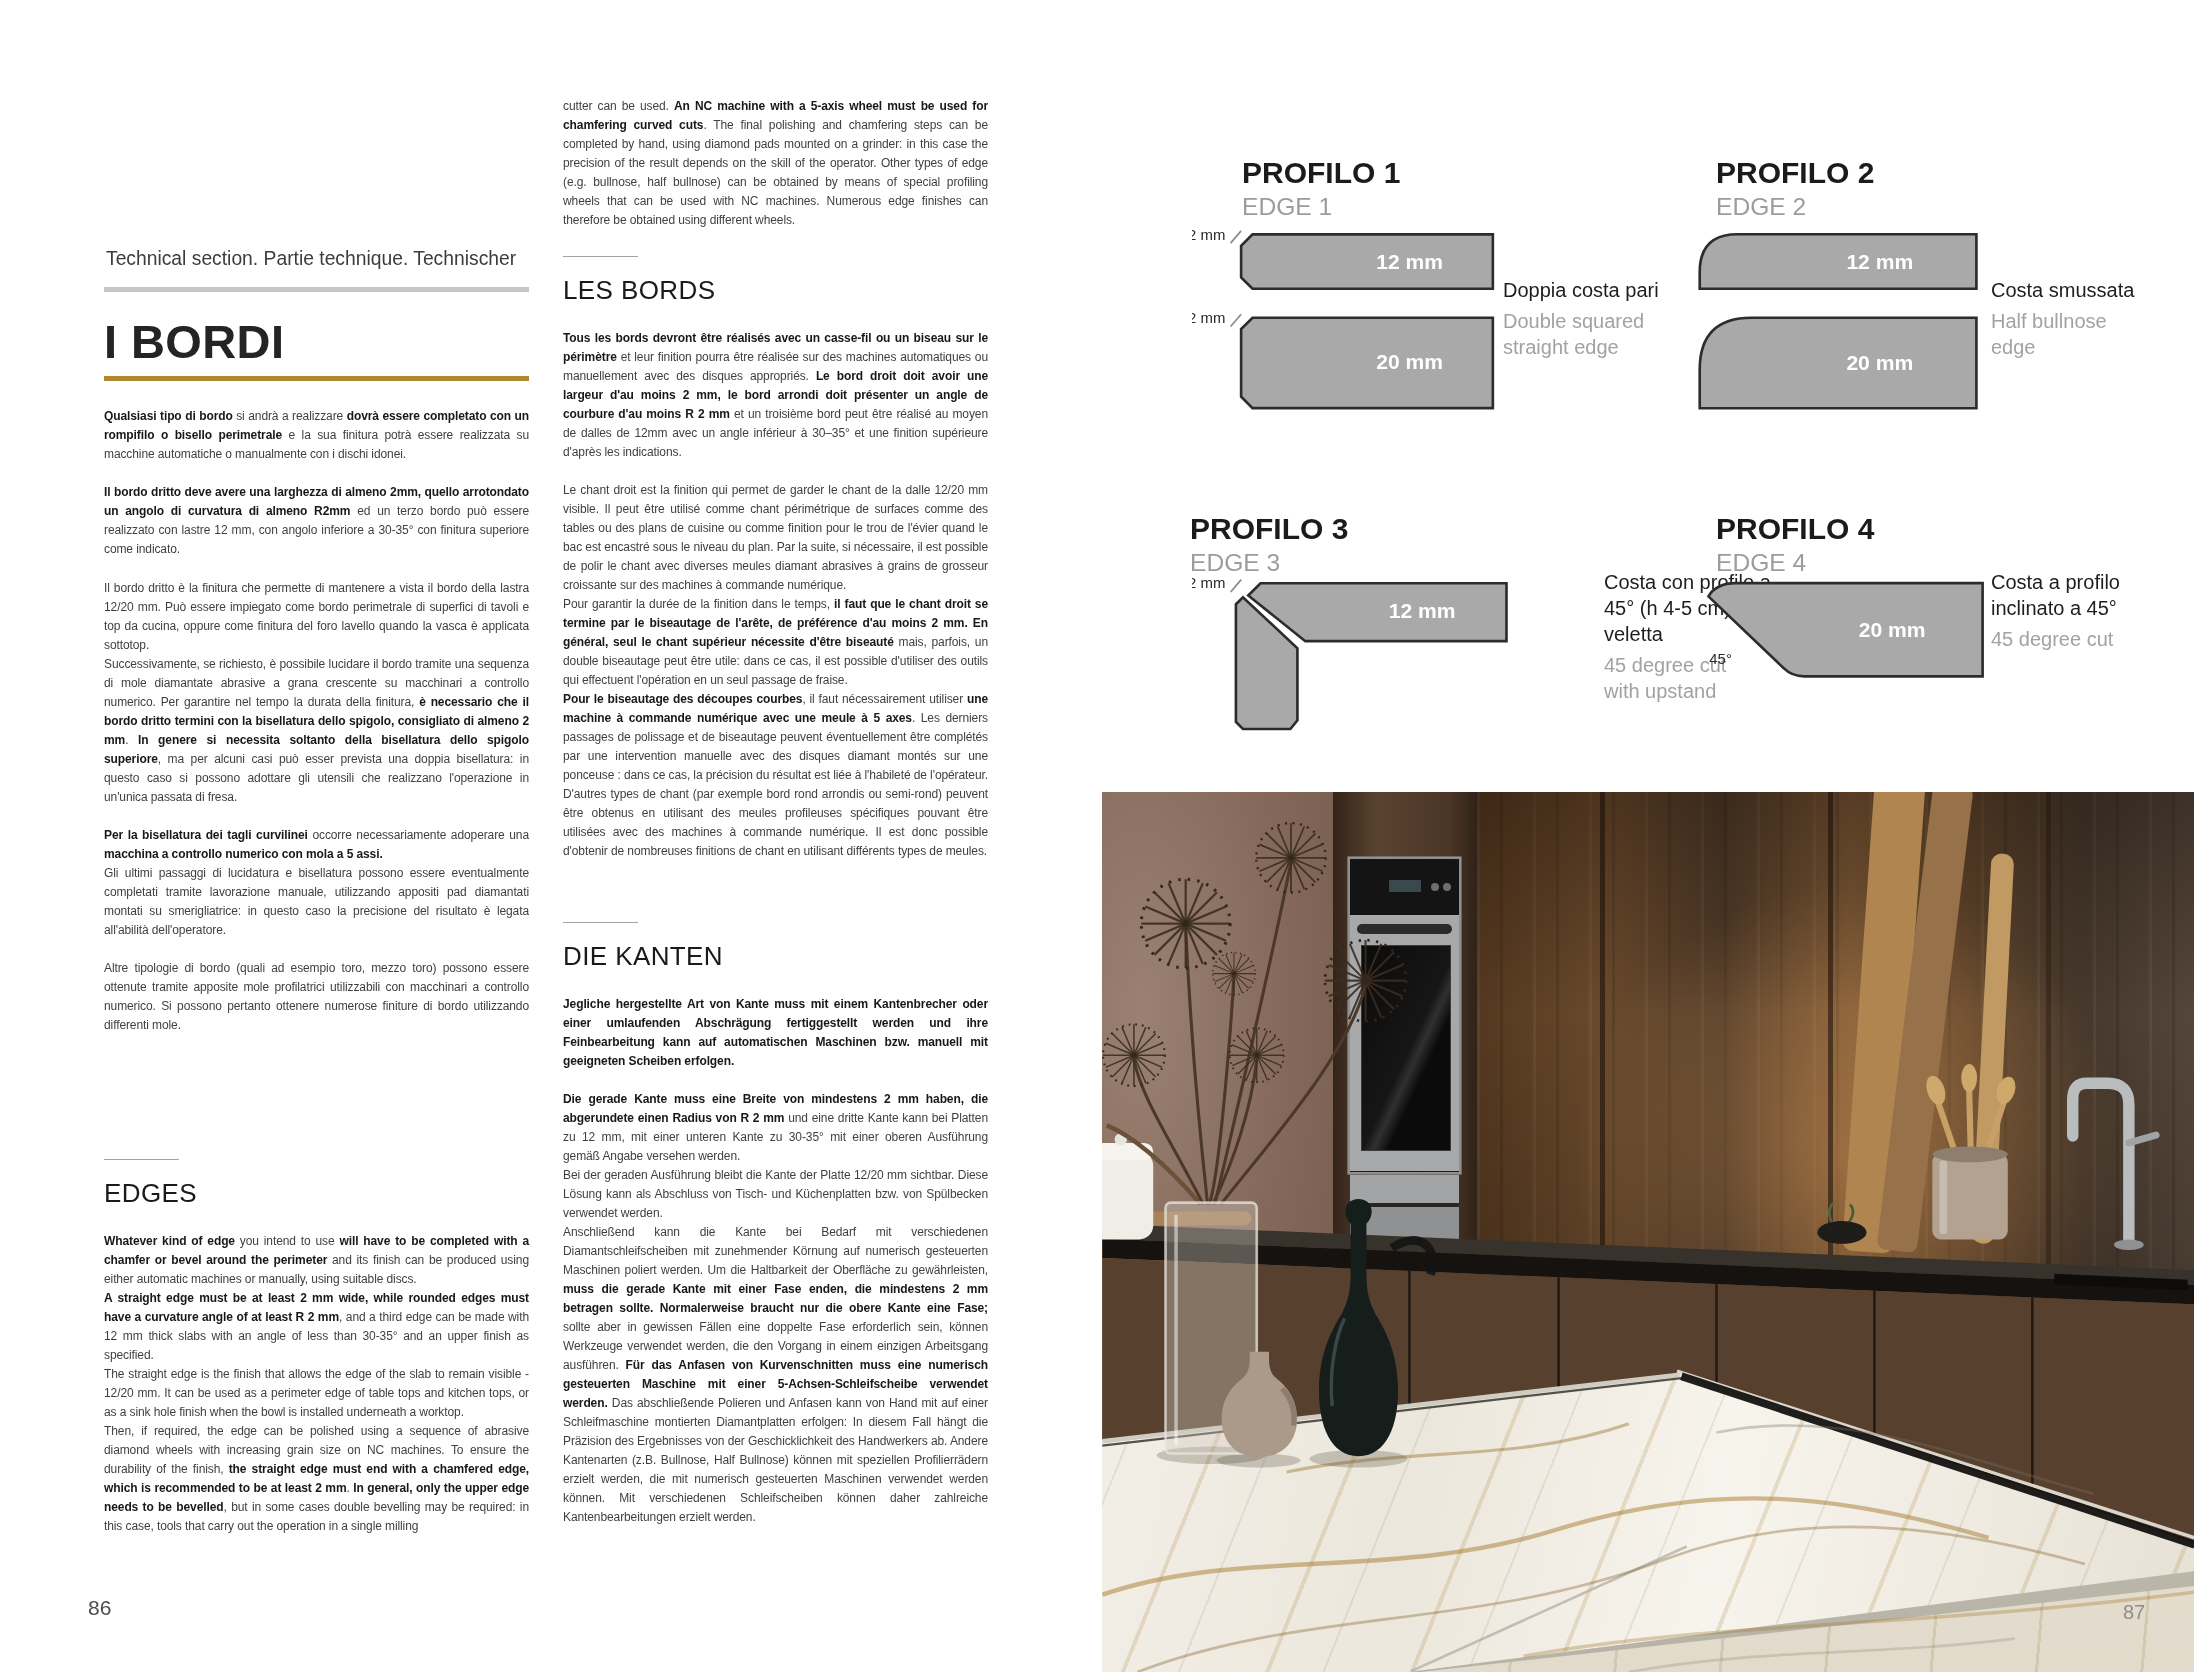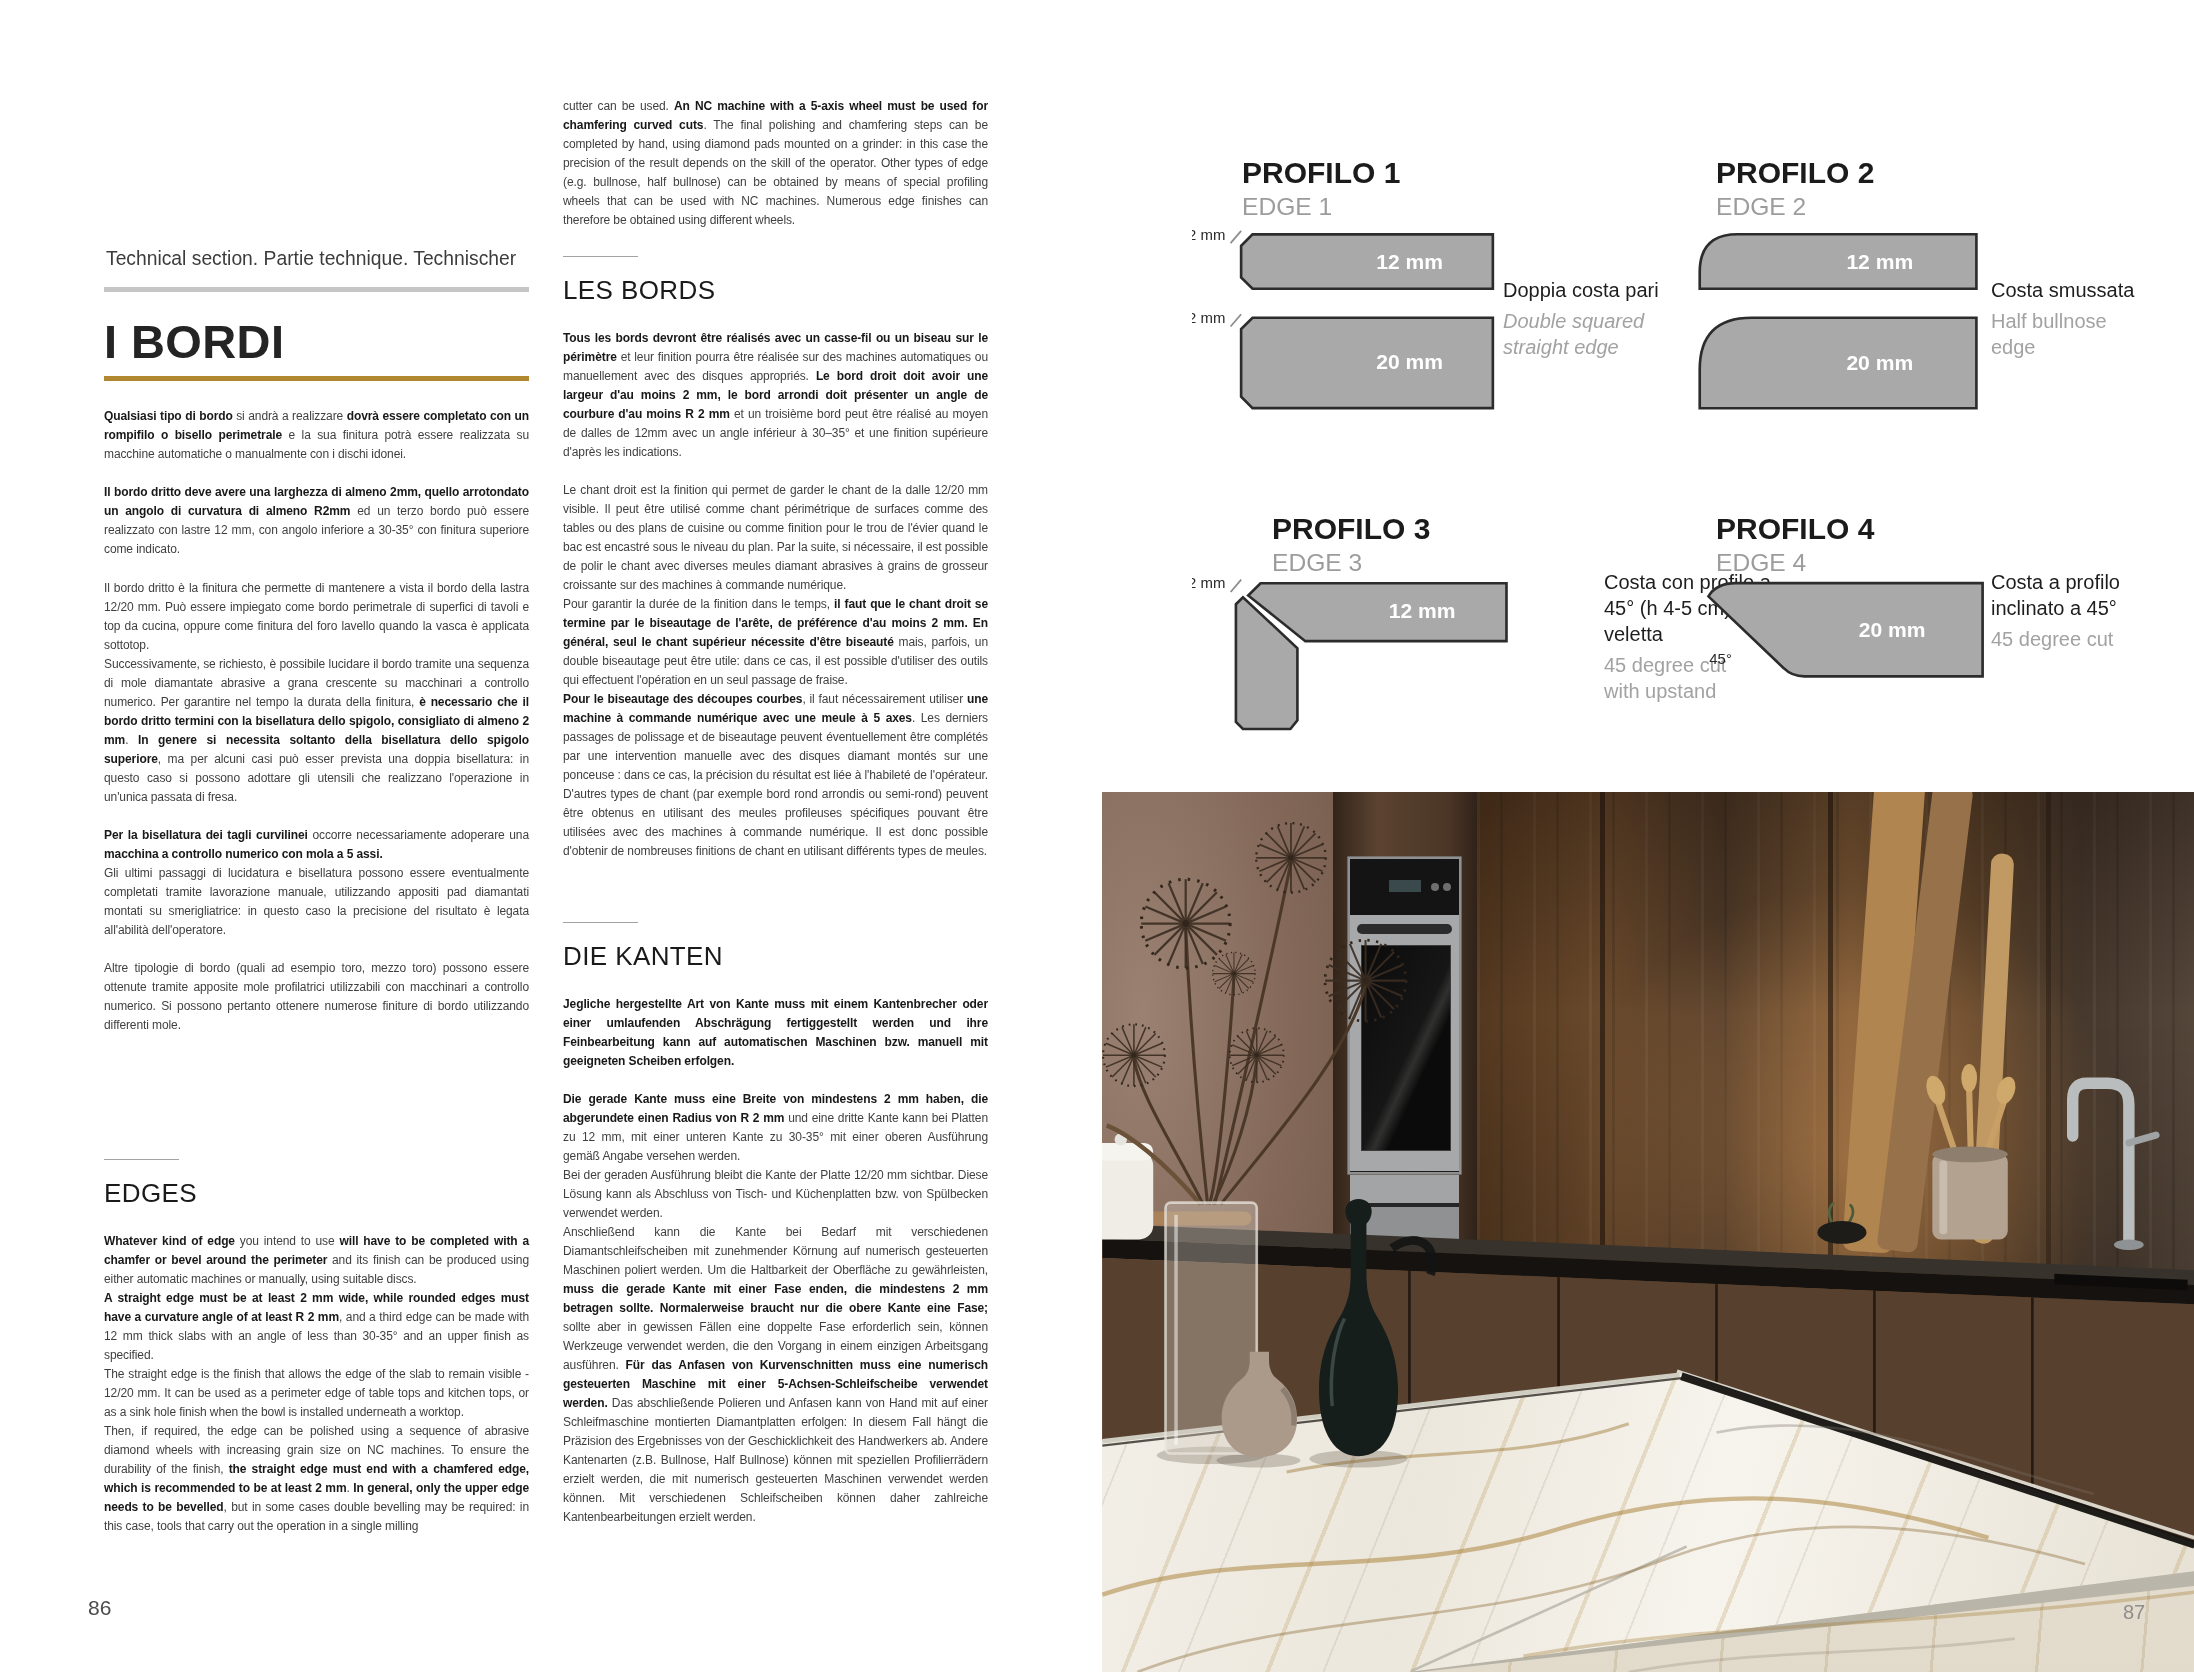--- a/index.html
+++ b/index.html
@@ -136,39 +136,39 @@
     <line x1="44" y1="24" x2="56" y2="10" stroke="#8c8c8c" stroke-width="2"></line>
     <path d="M69 14 L343 14 L343 76 L69 76 L56 63 L56 27 Z" fill="#a9a9a9" stroke="#2c2c2c" stroke-width="3"></path>
     <text class="slab-label" x="248" y="53" text-anchor="middle">12 mm</text>
     <text class="dim-label" x="38" y="115" text-anchor="end">2 mm</text>
     <line x1="44" y1="119" x2="56" y2="105" stroke="#8c8c8c" stroke-width="2"></line>
     <path d="M69 109 L343 109 L343 212 L69 212 L56 199 L56 122 Z" fill="#a9a9a9" stroke="#2c2c2c" stroke-width="3"></path>
     <text class="slab-label" x="248" y="168" text-anchor="middle">20 mm</text>
   </svg>
   <div class="abs" style="left:1503px;top:277px;width:193px;">
     <div class="prof-cap-it">Doppia costa pari</div>
-    <div class="prof-cap-en" style="width:154px;font-style:italic;">Double squared straight edge</div>
+    <div class="prof-cap-en" style="width:154px;">Double squared straight edge</div>
   </div>
 
   <div class="abs" style="left:1716px;top:156px;">
     <div class="prof-title">PROFILO 2</div>
     <div class="prof-sub">EDGE 2</div>
   </div>
   <svg class="abs" style="left:1697px;top:222px;" width="283" height="195" viewBox="0 0 322 222">
     <path d="M318 14 L46 14 Q3 14 3 57 L3 76 L318 76 Z" fill="#a9a9a9" stroke="#2c2c2c" stroke-width="3"></path>
     <text class="slab-label" x="208" y="53" text-anchor="middle">12 mm</text>
     <path d="M318 109 L62 109 Q3 109 3 168 L3 212 L318 212 Z" fill="#a9a9a9" stroke="#2c2c2c" stroke-width="3"></path>
     <text class="slab-label" x="208" y="168" text-anchor="middle">20 mm</text>
   </svg>
   <div class="abs" style="left:1991px;top:277px;width:184px;">
     <div class="prof-cap-it">Costa smussata</div>
     <div class="prof-cap-en" style="width:132px;">Half bullnose edge</div>
   </div>
 
-  <div class="abs" style="left:1272px;top:512px;">
+  <div class="abs" style="left:1190px;top:512px;">
     <div class="prof-title">PROFILO 3</div>
     <div class="prof-sub">EDGE 3</div>
   </div>
   <svg class="abs" style="left:1192px;top:569px;" width="318" height="176" viewBox="0 0 362 200">
     <text class="dim-label" x="38" y="22" text-anchor="end">2 mm</text>
     <line x1="44" y1="26" x2="56" y2="12" stroke="#8c8c8c" stroke-width="2"></line>
     <path d="M64 30 L78 16 L358 16 L358 82 L129 82 Z" fill="#a9a9a9" stroke="#2c2c2c" stroke-width="3"></path>
     <path d="M50 40 L58 32 L120 90 L120 172 L112 182 L58 182 L50 174 Z" fill="#a9a9a9" stroke="#2c2c2c" stroke-width="3"></path>
     <text class="slab-label" x="262" y="56" text-anchor="middle">12 mm</text>
   </svg>

